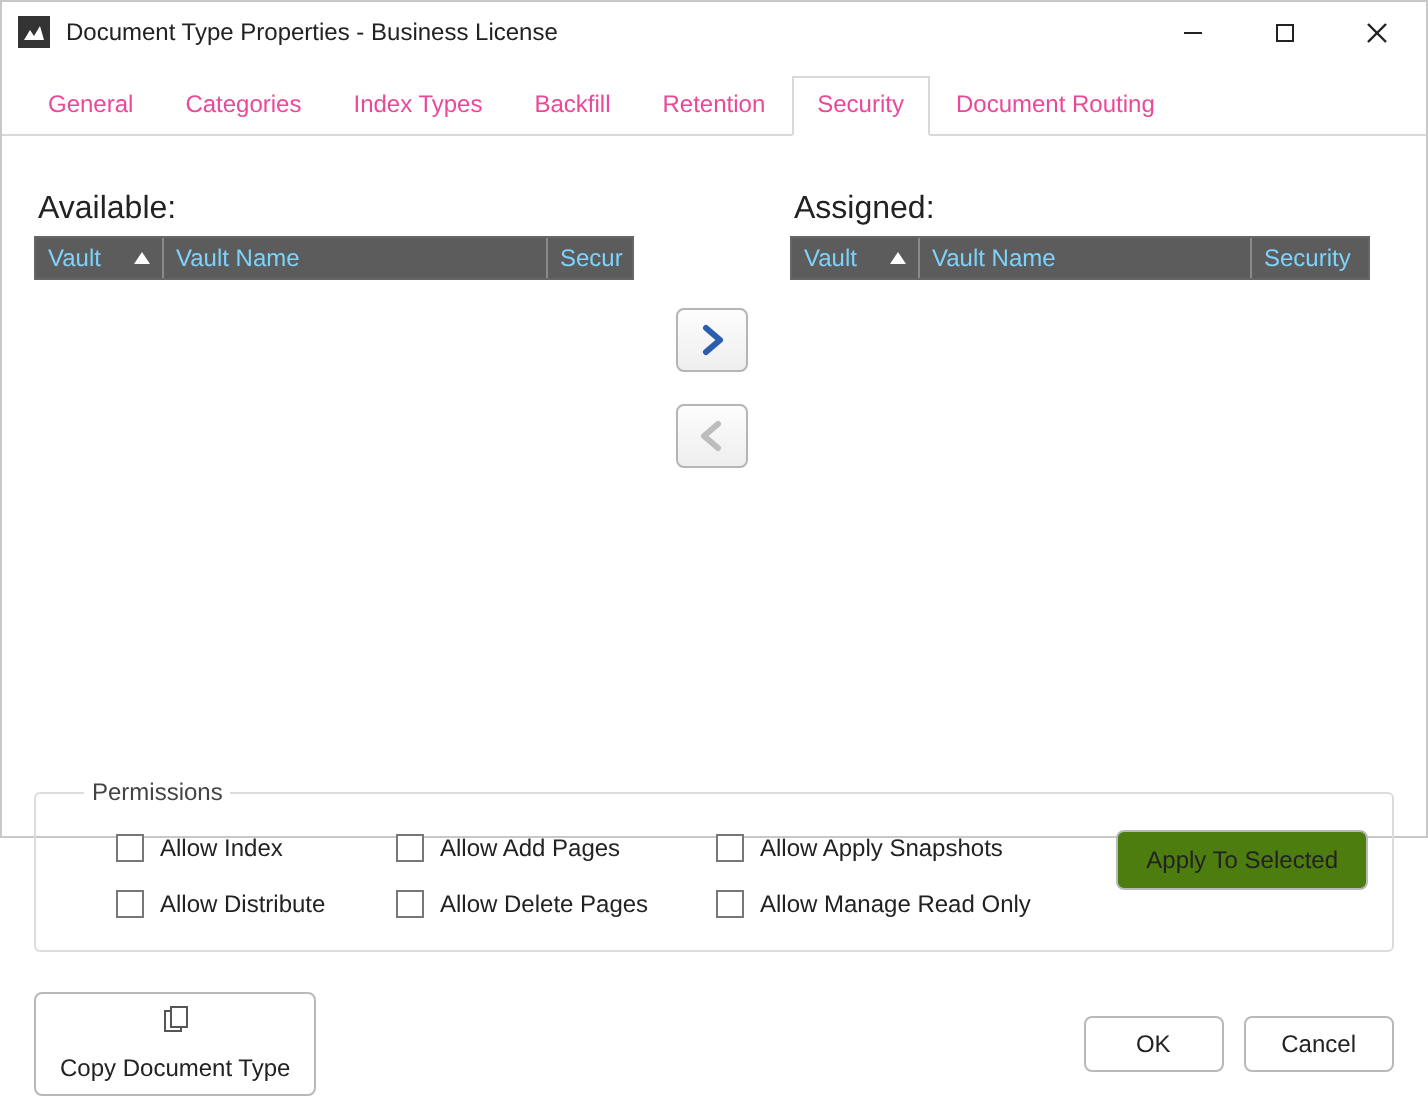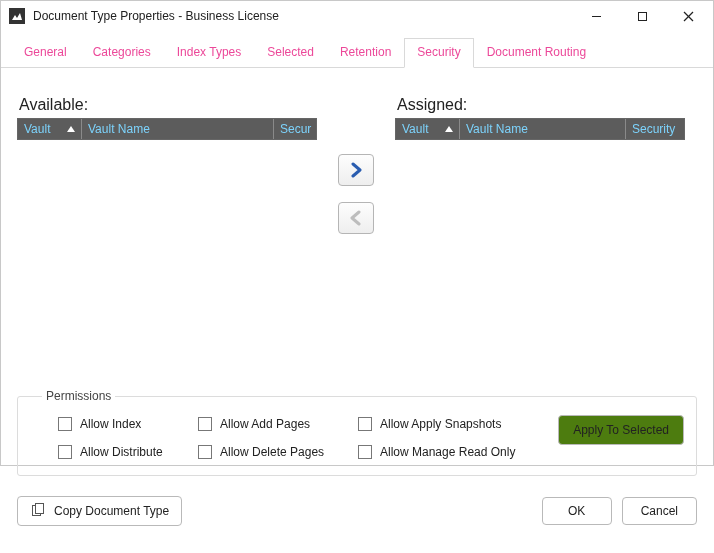--- a/index.html
+++ b/index.html
@@ -8,21 +8,21 @@
     font-family: "Segoe UI", Arial, sans-serif;
     font-size: 12px;
     color: #222;
     background: #fff;
     width: 714px;
     height: 553px;
     overflow: hidden;
   }
   .window {
     width: 714px;
-    height: 466px;
+    height: 419px;
     border: 1px solid #c8c8c8;
     display: flex;
     flex-direction: column;
     background: #fff;
   }
   
   .titlebar {
     height: 32px;
     display: flex;
     align-items: center;
@@ -197,21 +197,21 @@
     border:1px solid #b9b9b9;
     border-radius:4px;
     padding:6px 18px;
     min-width:70px;
     text-align:center;
     background:#fff;
     font-size:12px;
     cursor:default;
     display:flex; align-items:center; justify-content:center; gap:8px;
   }
-  .btn.copy { padding:6px 12px; min-width:auto; }
+  .btn.copy { padding:6px 12px; min-width:auto;flex-direction:column; }
   .copy-icon { width:16px; height:16px; }
 </style>
 </head>
 <body>
 
 <div class="window">
 
   <div class="titlebar">
     <div class="app-icon">
       <svg viewBox="0 0 12 12">
@@ -235,21 +235,21 @@
           <line x1="1" y1="1" x2="10" y2="10" stroke-width="1.2"></line>
           <line x1="10" y1="1" x2="1" y2="10" stroke-width="1.2"></line>
         </svg>
     </div>
   </div>
 
   <div class="tabbar">
     <div class="tab">General</div>
     <div class="tab">Categories</div>
     <div class="tab">Index Types</div>
-    <div class="tab">Selected</div>
+    <div class="tab">Backfill</div>
     <div class="tab">Retention</div>
     <div class="tab active">Security</div>
     <div class="tab">Document Routing</div>
   </div>
 
   <div class="body">
 
     <div class="lists-row">
 
       <div class="list-panel available">

